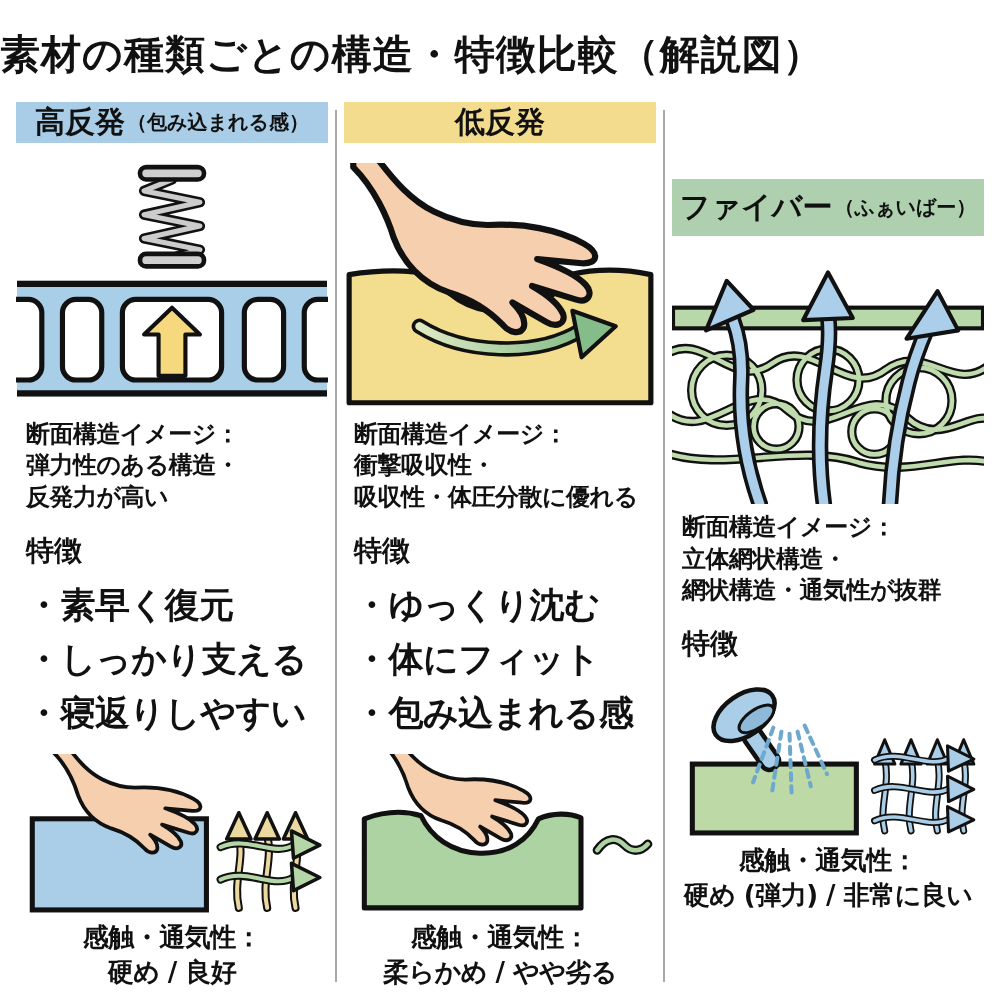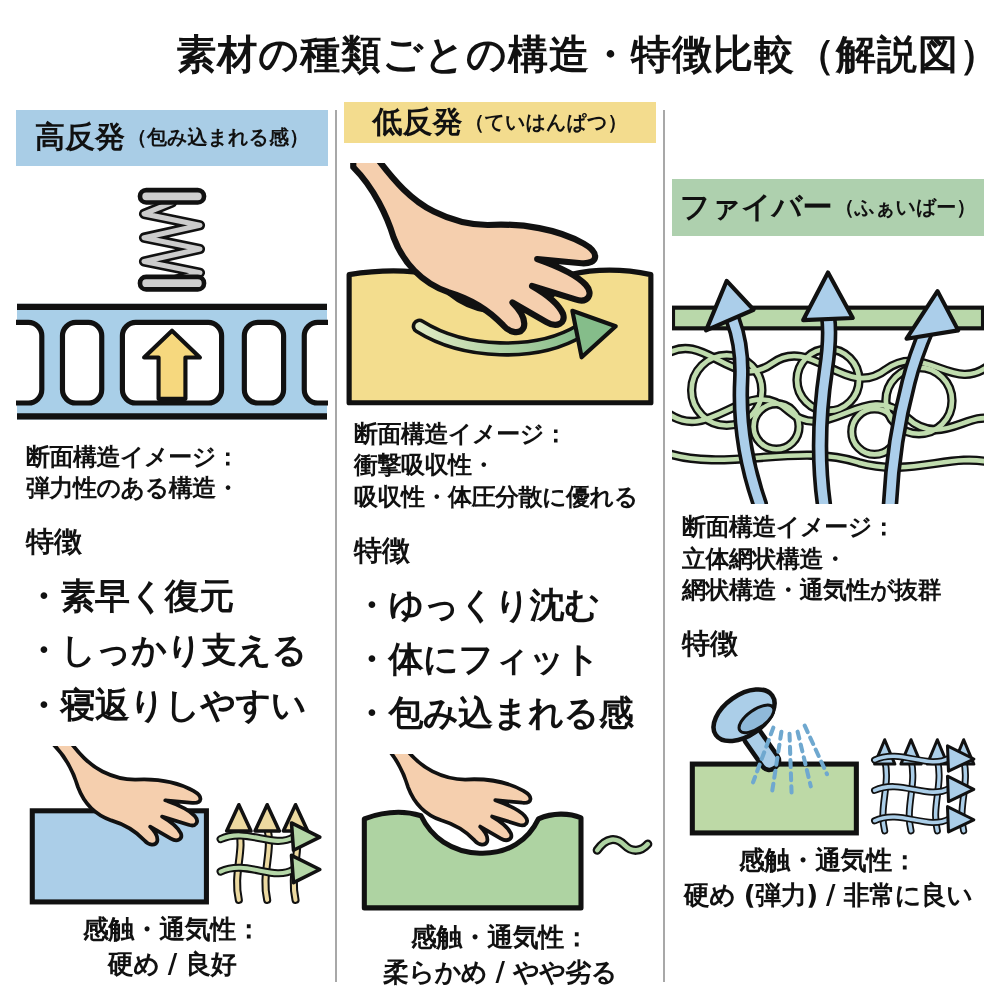--- a/index.html
+++ b/index.html
@@ -3,21 +3,21 @@
 <meta charset="utf-8">
 <style>
   html,body{margin:0;padding:0;}
   body{
     width:1000px;height:1000px;background:#ffffff;
     font-family:"DejaVu Sans","Liberation Sans",sans-serif;
     color:#111;overflow:hidden;
   }
   .page{width:1000px;height:1000px;position:relative;}
   .title{
-    text-align:right;font-size:40px;font-weight:800;letter-spacing:1px;
+    text-align:left;font-size:40px;font-weight:800;letter-spacing:1px;
     padding-top:30px;height:80px;line-height:1.2;
   }
   .columns{
     display:flex;flex-direction:row;align-items:stretch;
     margin:0 16px;height:872px;
   }
   .divider{width:2px;background:#a8a8a8;margin:0 7px;}
   .column{flex:1;display:flex;flex-direction:column;min-width:0;justify-content:center;}
   .col-header{
     height:57px;display:flex;align-items:center;justify-content:center;
@@ -80,20 +80,21 @@
           <rect x="102" y="132" width="96" height="78" rx="13" fill="#fff" stroke="#111" stroke-width="5"></rect>
           <rect x="220" y="132" width="38" height="78" rx="13" fill="#fff" stroke="#111" stroke-width="5"></rect>
           <rect x="278" y="132" width="52" height="78" rx="13" fill="#fff" stroke="#111" stroke-width="5"></rect>
           <polygon points="150,140 177,166 163,166 163,206 137,206 137,166 123,166" fill="#f6d87e" stroke="#111" stroke-width="4" stroke-linejoin="round"></polygon>
         </svg>
       </div>
 
       <div class="structure-caption">
         <div>断面構造イメージ：</div>
         <div>弾力性のある構造・</div>
+        <div>反発力が高い</div>
       </div>
 
       <div class="features">
         <div class="heading">特徴</div>
         <ul>
           <li>素早く復元</li>
           <li>しっかり支える</li>
           <li>寝返りしやすい</li>
         </ul>
       </div>
@@ -139,21 +140,20 @@
         <div>感触・通気性：</div>
         <div>硬め / 良好</div>
       </div>
     </div>
 
     <div class="divider"></div>
 
     <div class="column col-2">
       <div class="col-header">
         <span class="label">低反発</span>
-          <span class="furigana">（ていはんぱつ）</span>
       </div>
 
       <div class="illust-top">
         <svg viewBox="0 0 300 240" preserveAspectRatio="xMidYMid meet">
           <defs>
             <linearGradient id="g2" x1="0" y1="0" x2="1" y2="0">
               <stop offset="0" stop-color="#dfe9c2"></stop>
               <stop offset="1" stop-color="#85bd8a"></stop>
             </linearGradient>
           </defs>

